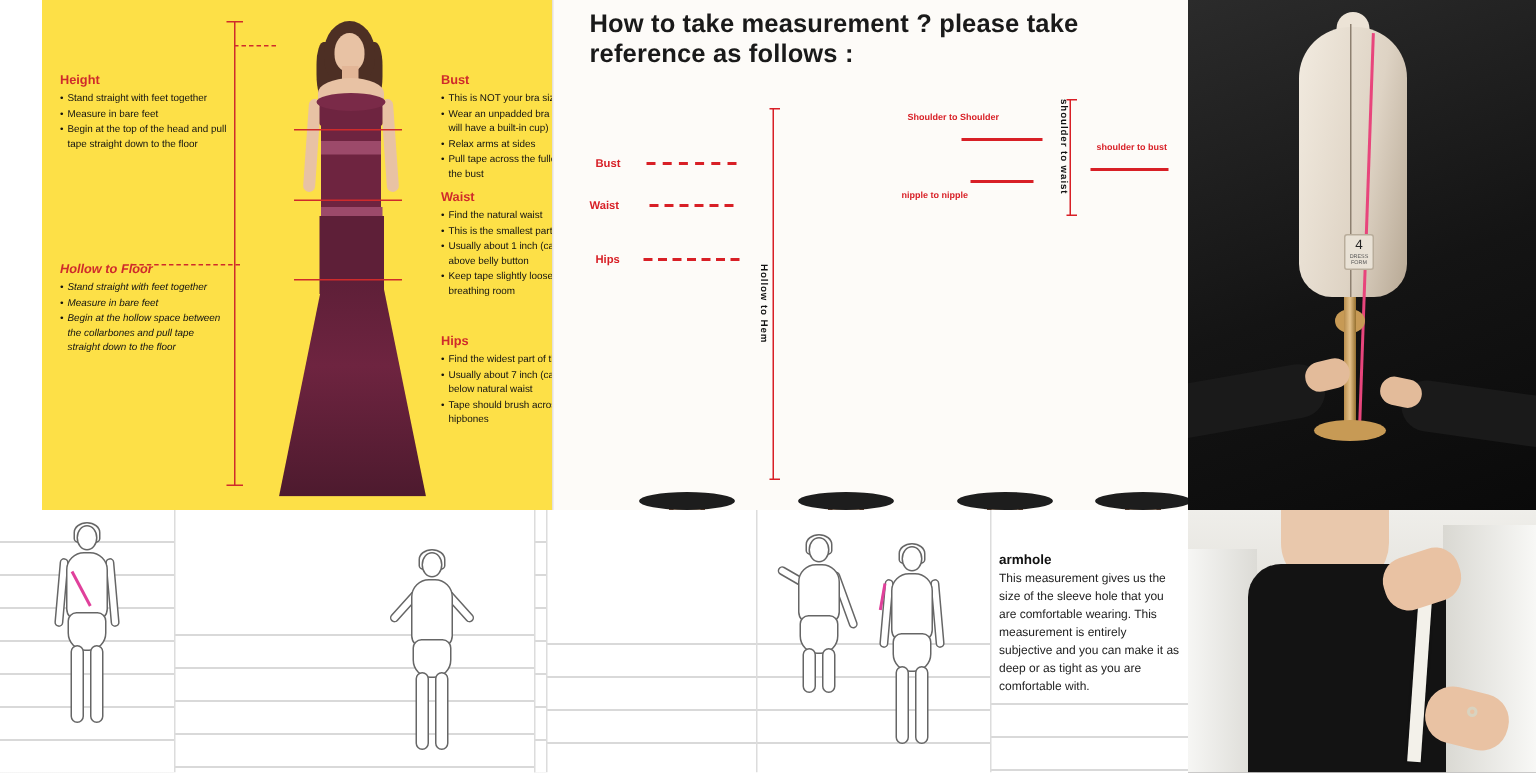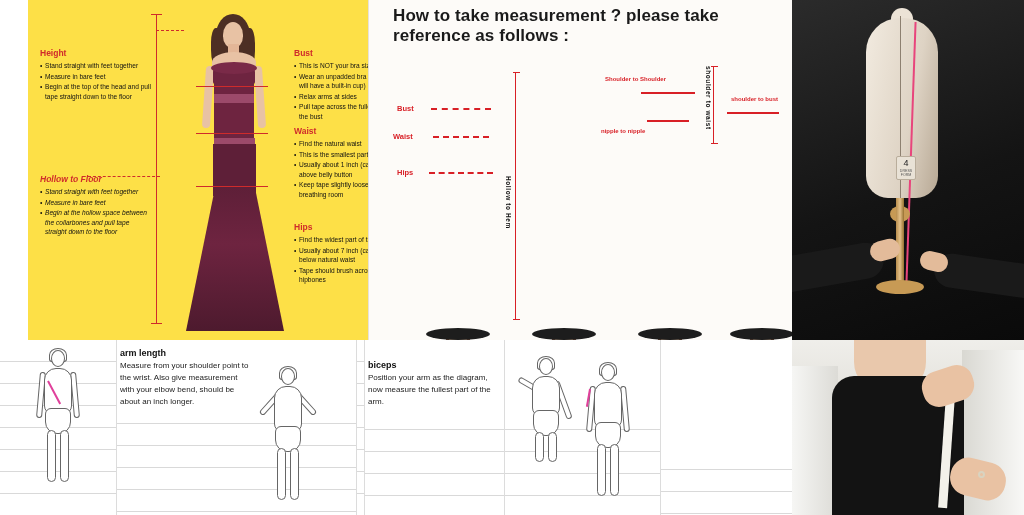--- a/index.html
+++ b/index.html
@@ -539,40 +539,32 @@
         <div class="s-head"></div>
       <div class="s-arm-l"></div>
         <div class="s-arm-r"></div>
       <div class="s-torso"></div>
         <div class="s-hips"></div>
       <div class="s-leg-l"></div>
         <div class="s-leg-r"></div>
     </div>
     <div class="pink-arrow" style="left:48px; top:40px; width:26px; transform:rotate(62deg); transform-origin:left center;"></div>
 
-    <div class="note" style="left:120px; top:8px; width:130px;">
-      <div class="note-title">arm length</div>
-      <div class="note-body">Measure from your shoulder point to the wrist. Also give measurement with your elbow bend, should be about an inch longer.</div>
-    </div>
 
     <div class="sketch" style="left:250px; top:28px; width:76px; height:140px;">
       <div class="s-hair"></div>
         <div class="s-head"></div>
       <div class="s-arm-l" style="transform:rotate(42deg); height:30px; top:20px;"></div>
       <div class="s-arm-r" style="transform:rotate(-42deg); height:30px; top:20px;"></div>
       <div class="s-torso"></div>
         <div class="s-hips"></div>
       <div class="s-leg-l"></div>
         <div class="s-leg-r"></div>
     </div>
 
-    <div class="note" style="left:368px; top:20px; width:130px;">
-      <div class="note-title">biceps</div>
-      <div class="note-body">Position your arm as the diagram, now measure the fullest part of the arm.</div>
-    </div>
 
     <div class="sketch" style="left:508px; top:18px; width:76px; height:120px;">
       <div class="s-hair"></div>
         <div class="s-head"></div>
       <div class="s-arm-l" style="transform:rotate(120deg); height:28px; top:14px; margin-left:-18px;"></div>
       <div class="s-arm-r" style="transform:rotate(-20deg); height:40px; top:22px;"></div>
       <div class="s-torso" style="height:40px;"></div>
       <div class="s-hips" style="top:52px;"></div>
       <div class="s-leg-l" style="top:74px; height:30px;"></div>
       <div class="s-leg-r" style="top:74px; height:30px;"></div>
@@ -583,20 +575,24 @@
         <div class="s-head"></div>
       <div class="s-arm-l"></div>
         <div class="s-arm-r"></div>
       <div class="s-torso"></div>
         <div class="s-hips"></div>
       <div class="s-leg-l"></div>
         <div class="s-leg-r"></div>
     </div>
     <div class="pink-arrow" style="left:590px; top:48px; width:18px; transform:rotate(100deg); transform-origin:left center;"></div>
 
+    <div class="note" style="left:666px; top:28px; width:122px;">
+      <div class="note-title">armhole</div>
+      <div class="note-body">This measurement gives us the size of the sleeve hole that you are comfortable wearing. This measurement is entirely subjective and you can make it as deep or as tight as you are comfortable with.</div>
+    </div>
   </div>
 
   <div class="panel-photo">
     <div class="bg"></div>
     <div class="shirt-white-l"></div>
     <div class="shirt-white-r"></div>
     <div class="neck-skin"></div>
     <div class="black-top"></div>
     <div class="tape-strip"></div>
     <div class="hand-top"></div>

